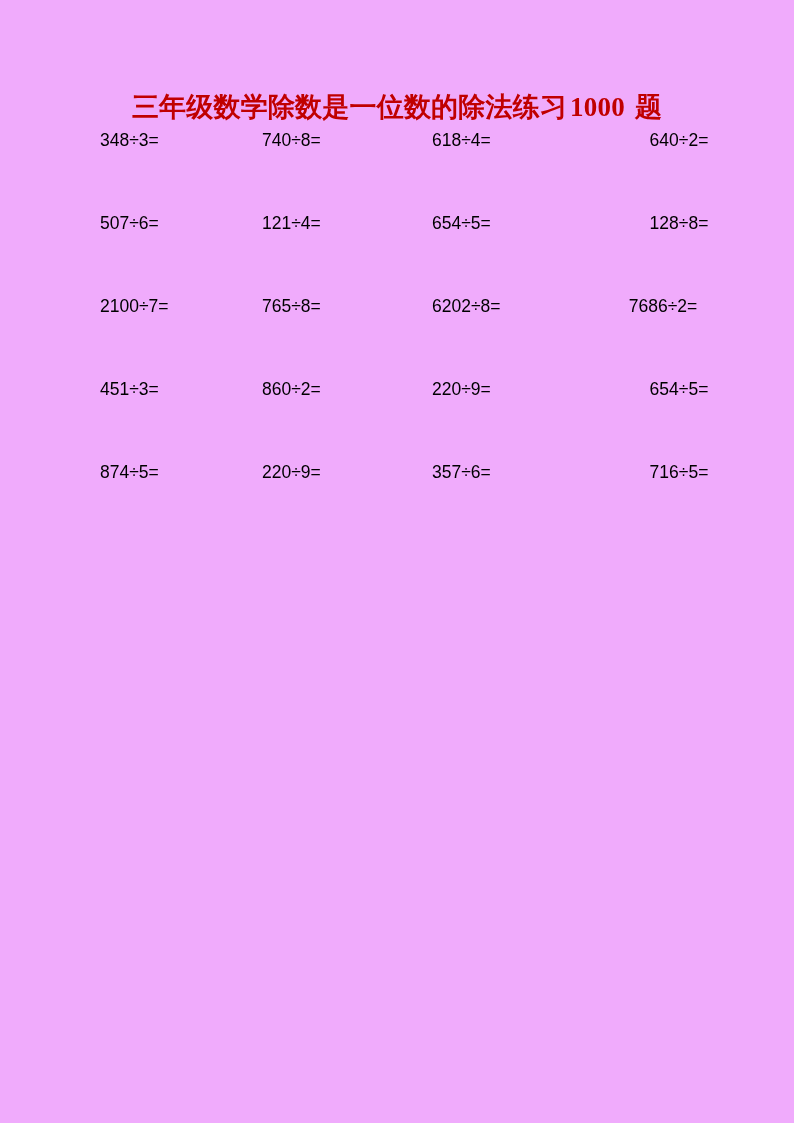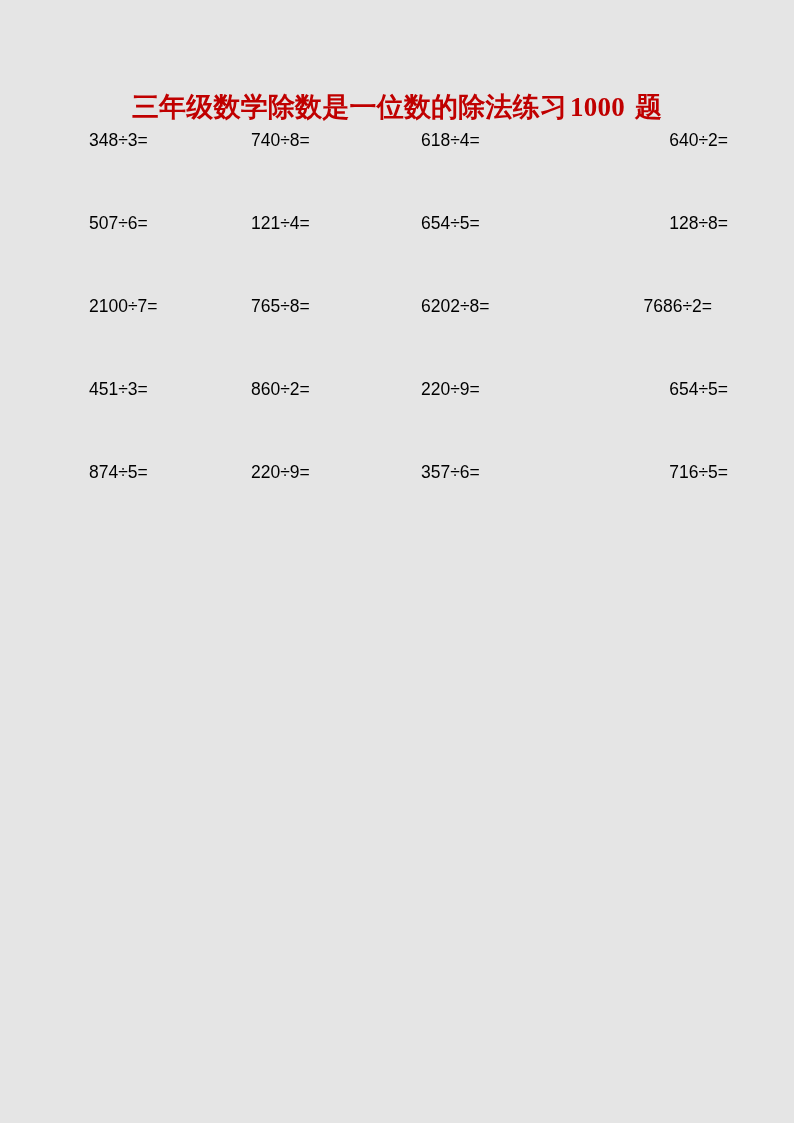--- a/index.html
+++ b/index.html
@@ -6,21 +6,21 @@
   html, body {
     margin: 0;
     padding: 0;
     background: #ffffff;
   }
 
   .page {
     position: relative;
     width: 794px;
     height: 1123px;
-    background: #e5e5e5;
+    background: #f0abfc;
     overflow: hidden;
     box-sizing: border-box;
     padding-left: 12px;
   }
 
   
   .title-wrap {
     position: absolute;
     top: 74px;
     left: 0;
@@ -41,21 +41,21 @@
   .worksheet-title .title-count {
     font-family: "Liberation Serif", "DejaVu Serif", serif;
     font-weight: bold;
     padding: 0 3px;
   }
 
   
   .problem-grid {
     position: absolute;
     top: 129px;
-    left: 1px;
+    left: 12px;
     width: 738px;
   }
 
   .problem-row {
     display: block;
     position: relative;
     height: 83px;
   }
 
   .problem-cell {
@@ -65,21 +65,21 @@
     font-size: 17.5px;
     font-weight: normal;
     color: #000000;
     white-space: nowrap;
     line-height: 22px;
   }
 
   .problem-cell.col-0 { left: 88px;  }
   .problem-cell.col-1 { left: 250px; }
   .problem-cell.col-2 { left: 420px; }
-  .problem-cell.col-3 { left: 591px; width: 120px; text-align: right; }
+  .problem-cell.col-3 { left: 591px; width: 120px; text-align: center; }
 
   
   .problem-cell.col-3.short { left: 607px; }
 </style>
 </head>
 <body>
 
 <div class="page">
 
   <div class="title-wrap">

